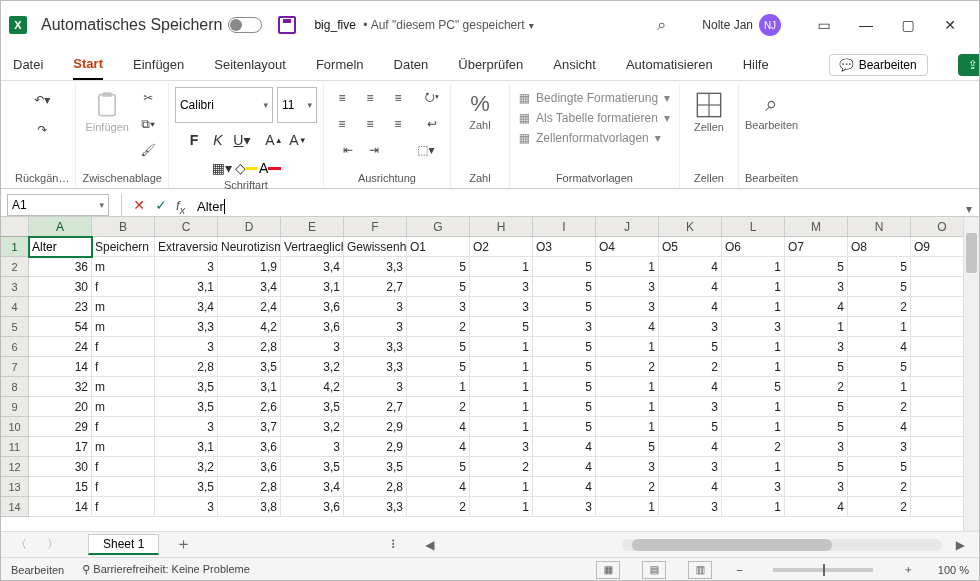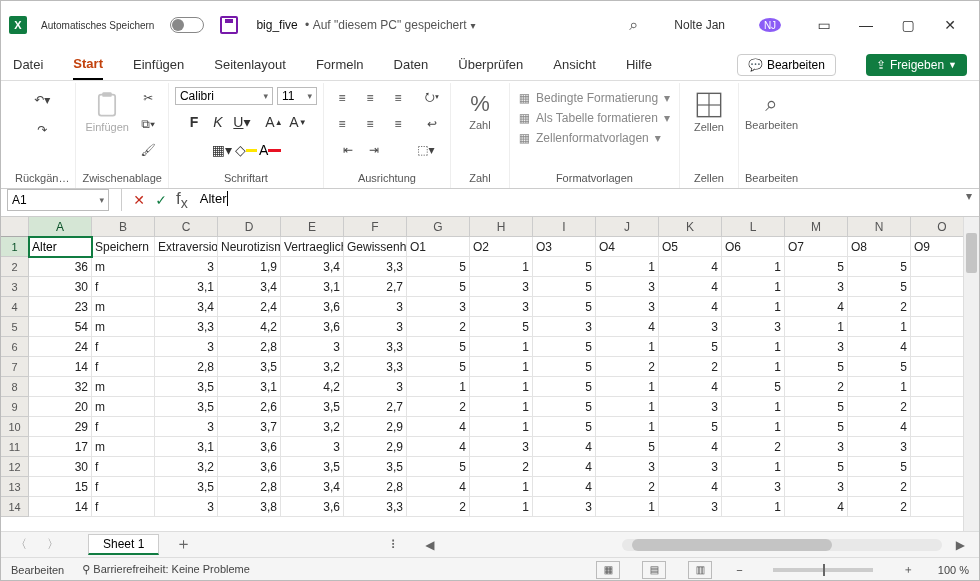--- a/index.html
+++ b/index.html
@@ -1,71 +1,71 @@
 <!DOCTYPE html>
 <html><head>
 <meta charset="utf-8">
 <style>
   * { box-sizing: border-box; margin: 0; padding: 0; }
   body { font-family: "Segoe UI", Arial, sans-serif; font-size: 12px; background: #f5f5f5; width: 980px; height: 581px; overflow: hidden; position: relative; border: 1px solid #bbb; }
   
   .title-bar { height: 48px; background: #fff; display: flex; align-items: center; padding: 0 8px; }
   .title-bar .app-icon { width: 18px; height: 18px; background: #107c41; color: #fff; display: flex; align-items: center; justify-content: center; font-size: 11px; font-weight: bold; border-radius: 2px; margin-right: 14px; }
-  .title-bar .autosave-label { font-size: 10px; color: #333; margin-right: 16px; }
+  .title-bar .autosave-label { font-size: 16px; color: #333; margin-right: 6px; }
   .toggle { width: 34px; height: 16px; border: 1px solid #888; border-radius: 8px; display: inline-block; position: relative; margin-right: 16px; }
   .toggle::after { content:""; position:absolute; width: 12px; height: 12px; border-radius: 50%; background:#888; top:1px; left:1px; }
   .save-icon { width: 18px; height: 18px; border: 2px solid #7719aa; border-radius: 2px; margin-right: 18px; position: relative; }
   .save-icon::after { content:""; position:absolute; width:8px; height:4px; background:#7719aa; top:1px; left:3px; }
   .doc-name { font-size: 12px; color:#111; margin-right: 4px; }
   .doc-location { font-size: 12px; color:#555; }
   .chev { font-size: 10px; color:#555; margin-left:4px; }
   .title-spacer { flex: 1; }
   .search-icon-tb { font-size: 16px; color:#555; margin-right: 36px; }
   .user-name { font-size: 12px; color:#333; margin-right: 6px; }
-  .user-avatar { width: 22px; height: 14px; border-radius: 50%; background:#8b5cf6; color:#fff; font-size:10px; display:flex; align-items:center; justify-content:center; margin-right: 22px; margin-left: 28px; }
+  .user-avatar { width: 22px; height: 22px; border-radius: 50%; background:#8b5cf6; color:#fff; font-size:10px; display:flex; align-items:center; justify-content:center; margin-right: 22px; }
   .win-btn { width: 42px; height: 48px; display:flex; align-items:center; justify-content:center; color:#333; font-size:14px; }
   
   .ribbon-tabs { height: 32px; background:#fff; display:flex; align-items:center; padding: 0 12px; border-bottom: 1px solid #ddd; gap: 30px; }
   .ribbon-tab { font-size: 13px; color:#333; cursor:pointer; height:100%; display:flex; align-items:center; }
   .ribbon-tab.active { color:#c2410c; border-bottom: 2px solid #000000; font-weight:600; }
   .ribbon-tabs .spacer { flex:1; }
   .comments-btn { border:1px solid #ccc; border-radius:4px; padding: 3px 10px; font-size:12px; display:flex; align-items:center; gap:4px; }
   .share-btn { background:#107c41; color:#fff; border-radius:4px; padding: 4px 10px; font-size:12px; display:flex; align-items:center; gap:4px; }
   
   .ribbon { height: 108px; background:#fff; border-bottom:1px solid #ccc; display:flex; padding: 2px 8px 0 8px; }
   .group { padding: 4px 6px 0 6px; display:flex; flex-direction:column; align-items:center; position:relative; border-right:1px solid #eee; }
   .group:last-child{ border-right:none;}
   .group-body { display:grid; grid-auto-flow:column; gap:4px; align-items:center; }
   .group-label { font-size: 11px; color:#555; margin-top:auto; padding-bottom:4px; }
   .btn-sm { min-width: 24px; height: 22px; display:flex; align-items:center; justify-content:center; color:#444; border-radius:3px; }
   .btn-lg { width: 46px; text-align:center; font-size:11px; color:#444; display:flex; flex-direction:column; align-items:center; gap:2px; padding-top:4px; opacity:0.85; }
   .btn-lg svg, .btn-lg .ico { width: 28px; height: 28px; }
   .gray { color:#999;}
   .font-row { display:flex; align-items:center; gap:4px;}
-  .combo { height: 18px; border:1px solid #bbb; background:#fff; font-size:12px; padding: 0 4px; display:flex; align-items:center; justify-content:space-between; }
+  .combo { height: 36px; border:1px solid #bbb; background:#fff; font-size:12px; padding: 0 4px; display:flex; align-items:center; justify-content:space-between; }
   .combo.font-name { width: 98px; }
   .combo.font-size { width: 40px; }
   .style-btn { width:22px; height:22px; display:flex; align-items:center; justify-content:center; color:#333; font-size:14px;}
   .under .u-char { text-decoration: underline;}
   .style-row { display:flex; gap:2px; margin-top:6px;}
   .style-row2 { display:flex; gap:2px; margin-top:6px;}
   .color-strip { width:18px; height:3px; background:#e81123; display:block; margin-top:1px;}
   .bucket-strip { width:18px; height:3px; background:#ffe600; display:block; margin-top:1px;}
   .align-grid { display:grid; grid-template-columns:repeat(3,24px); grid-template-rows:repeat(2,22px); gap:4px; }
   .align-side { display:grid; grid-template-rows:repeat(2,22px); gap:4px; margin-left:10px;}
   .stylegroup { display:flex; flex-direction:column; gap:6px; padding-top:4px; font-size:12px; color:#888;}
   .stylegroup .item{ display:flex; align-items:center; gap:6px;}
   
-  .fx-row { height: 28px; background:#fff; border-bottom:1px solid #ccc; display:flex; align-items:flex-start; }
+  .fx-row { height: 28px; background:#fff; border-bottom:1px solid #ccc; display:flex; align-items:flex-end; }
   .name-box { width: 102px; height: 22px; margin: 0 6px; border:1px solid #bbb; display:flex; align-items:center; justify-content:space-between; padding:0 4px; font-size:12px;}
   .fx-divider { width:1px; height:22px; background:#ccc; margin: 0 6px;}
   .fx-btn { width:22px; height:22px; display:flex; align-items:center; justify-content:center; font-size:14px; }
   .fx-btn.cancel{ color:#c42b1c;}
   .fx-btn.confirm{ color:#107c41;}
-  .fx-label{ color:#555; font-size:17px; margin: 0 8px 8px 4px;}
+  .fx-label{ font-style:italic; color:#555; font-size:13px; margin: 0 8px 0 4px;}
   .fx-input { flex:1; border:none; outline:none; font-size:13px; padding:2px 4px; }
   .fx-caret { border-left:1px solid #000; animation: blink 1s step-end infinite;}
   @keyframes blink { 50%{ border-color: transparent;}}
   .fx-expand { width:20px; color:#666; text-align:center;}
   
   .sheet-wrap { height: 314px; background:#fff; display:flex; position:relative; }
   .sheet { display:grid; grid-template-columns: 28px repeat(15, 63px); grid-auto-rows: 20px; font-size: 12px; color:#222; }
   .hdr { background:#eceae6; border-right:1px solid #ccc; border-bottom:1px solid #ccc; display:flex; align-items:center; justify-content:center; color:#555; font-size:12px; position:relative;}
   .rowhdr { background:#eceae6; border-right:1px solid #ccc; border-bottom:1px solid #ccc; display:flex; align-items:center; justify-content:center; color:#555; font-size:11px;}
   .corner { background:#eceae6; border-right:1px solid #ccc; border-bottom:1px solid #aaa; }
@@ -113,20 +113,21 @@
 
 <div class="ribbon-tabs">
   <div class="ribbon-tab">Datei</div>
   <div class="ribbon-tab active">Start</div>
   <div class="ribbon-tab">Einfügen</div>
   <div class="ribbon-tab">Seitenlayout</div>
   <div class="ribbon-tab">Formeln</div>
   <div class="ribbon-tab">Daten</div>
   <div class="ribbon-tab">Überprüfen</div>
   <div class="ribbon-tab">Ansicht</div>
+  <div class="ribbon-tab">Automatisieren</div>
   <div class="ribbon-tab">Hilfe</div>
   <div class="spacer"></div>
   <div class="comments-btn">💬 <span>Bearbeiten</span></div>
   <div class="share-btn">⇪ <span>Freigeben</span> <span style="font-size:9px">▼</span></div>
 </div>
 
 <div class="ribbon">
 
   <div class="group">
     <div class="group-body" style="grid-template-rows:repeat(2,26px); grid-template-columns:30px;">

